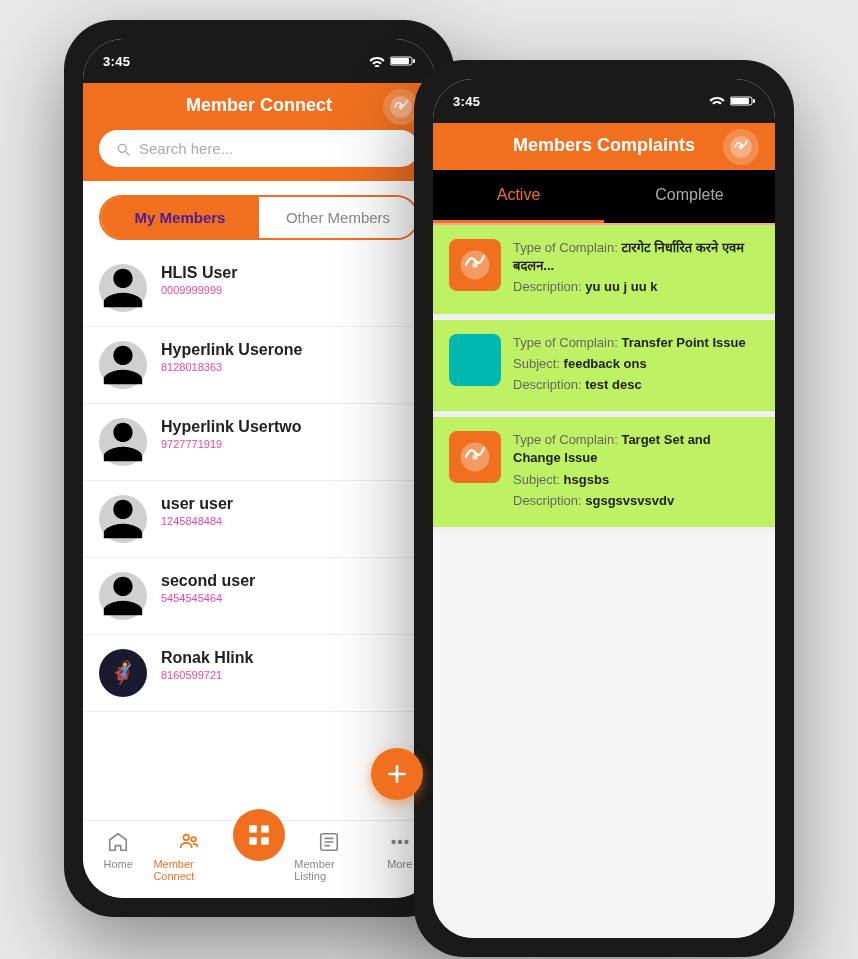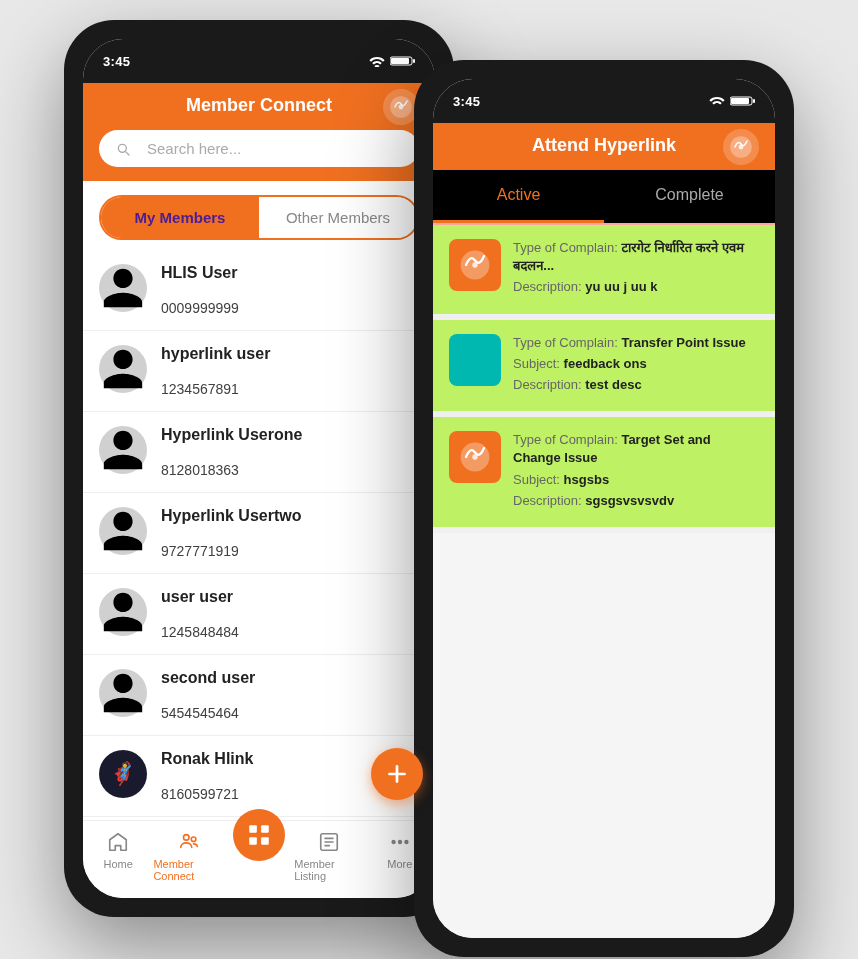--- a/index.html
+++ b/index.html
@@ -111,21 +111,21 @@
       background: #F07020;
       padding: 0 16px 14px;
       flex-shrink: 0;
     }
     .search-input-wrap {
       background: #fff;
       border-radius: 25px;
       display: flex;
       align-items: center;
       padding: 10px 16px;
-      gap: 16px;
+      gap: 8px;
     }
     .search-input-text {
       color: #aaa;
       font-size: 15px;
     }
 
     .tab-bar-members {
       display: flex;
       margin: 14px 16px 0;
       border: 2px solid #F07020;
@@ -171,23 +171,23 @@
       align-items: center;
       justify-content: center;
     }
     .member-info {}
     .member-name {
       font-size: 16px;
       font-weight: 600;
       color: #222;
     }
     .member-phone {
-      font-size: 14px;
-      color: #404040;
-      margin-top: 18px;
+      font-size: 11px;
+      color: #ec4899;
+      margin-top: 2px;
     }
 
     .fab {
       position: absolute;
       bottom: 80px;
       right: 20px;
       width: 52px;
       height: 52px;
       background: #F07020;
       border-radius: 50%;
@@ -378,31 +378,20 @@
             <svg viewBox="0 0 24 24">
                 <path d="M12 12c2.7 0 4.8-2.1 4.8-4.8S14.7 2.4 12 2.4 7.2 4.5 7.2 7.2 9.3 12 12 12zm0 2.4c-3.2 0-9.6 1.6-9.6 4.8v2.4h19.2v-2.4c0-3.2-6.4-4.8-9.6-4.8z"></path>
               </svg>
           </div>
           <div class="member-info">
             <div class="member-name">HLIS User</div>
             <div class="member-phone">0009999999</div>
           </div>
         </div>
 
-        <div class="member-item">
-          <div class="avatar-default">
-            <svg viewBox="0 0 24 24">
-                <path d="M12 12c2.7 0 4.8-2.1 4.8-4.8S14.7 2.4 12 2.4 7.2 4.5 7.2 7.2 9.3 12 12 12zm0 2.4c-3.2 0-9.6 1.6-9.6 4.8v2.4h19.2v-2.4c0-3.2-6.4-4.8-9.6-4.8z"></path>
-              </svg>
-          </div>
-          <div class="member-info">
-            <div class="member-name">hyperlink user</div>
-            <div class="member-phone">1234567891</div>
-          </div>
-        </div>
 
         <div class="member-item">
           <div class="avatar-default">
             <svg viewBox="0 0 24 24">
                 <path d="M12 12c2.7 0 4.8-2.1 4.8-4.8S14.7 2.4 12 2.4 7.2 4.5 7.2 7.2 9.3 12 12 12zm0 2.4c-3.2 0-9.6 1.6-9.6 4.8v2.4h19.2v-2.4c0-3.2-6.4-4.8-9.6-4.8z"></path>
               </svg>
           </div>
           <div class="member-info">
             <div class="member-name">Hyperlink Userone</div>
             <div class="member-phone">8128018363</div>
@@ -531,21 +520,21 @@
             </svg>
           <svg width="25" height="12" viewBox="0 0 25 12">
               <rect x="0" y="2" width="22" height="8" rx="2" stroke="#fff" stroke-width="1" fill="none"></rect>
               <rect x="1" y="3" width="18" height="6" rx="1" fill="#fff"></rect>
               <rect x="23" y="4" width="2" height="4" rx="1" fill="#fff"></rect>
             </svg>
         </div>
       </div>
 
       <div class="header-orange">
-        <span class="header-title">Attend Hyperlink</span>
+        <span class="header-title">Members Complaints</span>
         <div class="header-logo">
           <svg viewBox="0 0 40 40" fill="none">
             <circle cx="20" cy="20" r="18" fill="rgba(255,255,255,0.3)"></circle>
             <path d="M10 20 Q15 8 20 15 Q25 22 30 10" stroke="#fff" stroke-width="2.5" fill="none" stroke-linecap="round"></path>
             <circle cx="20" cy="20" r="4" fill="#fff" opacity="0.8"></circle>
           </svg>
         </div>
       </div>
 
       <div class="complaints-tab-bar">

